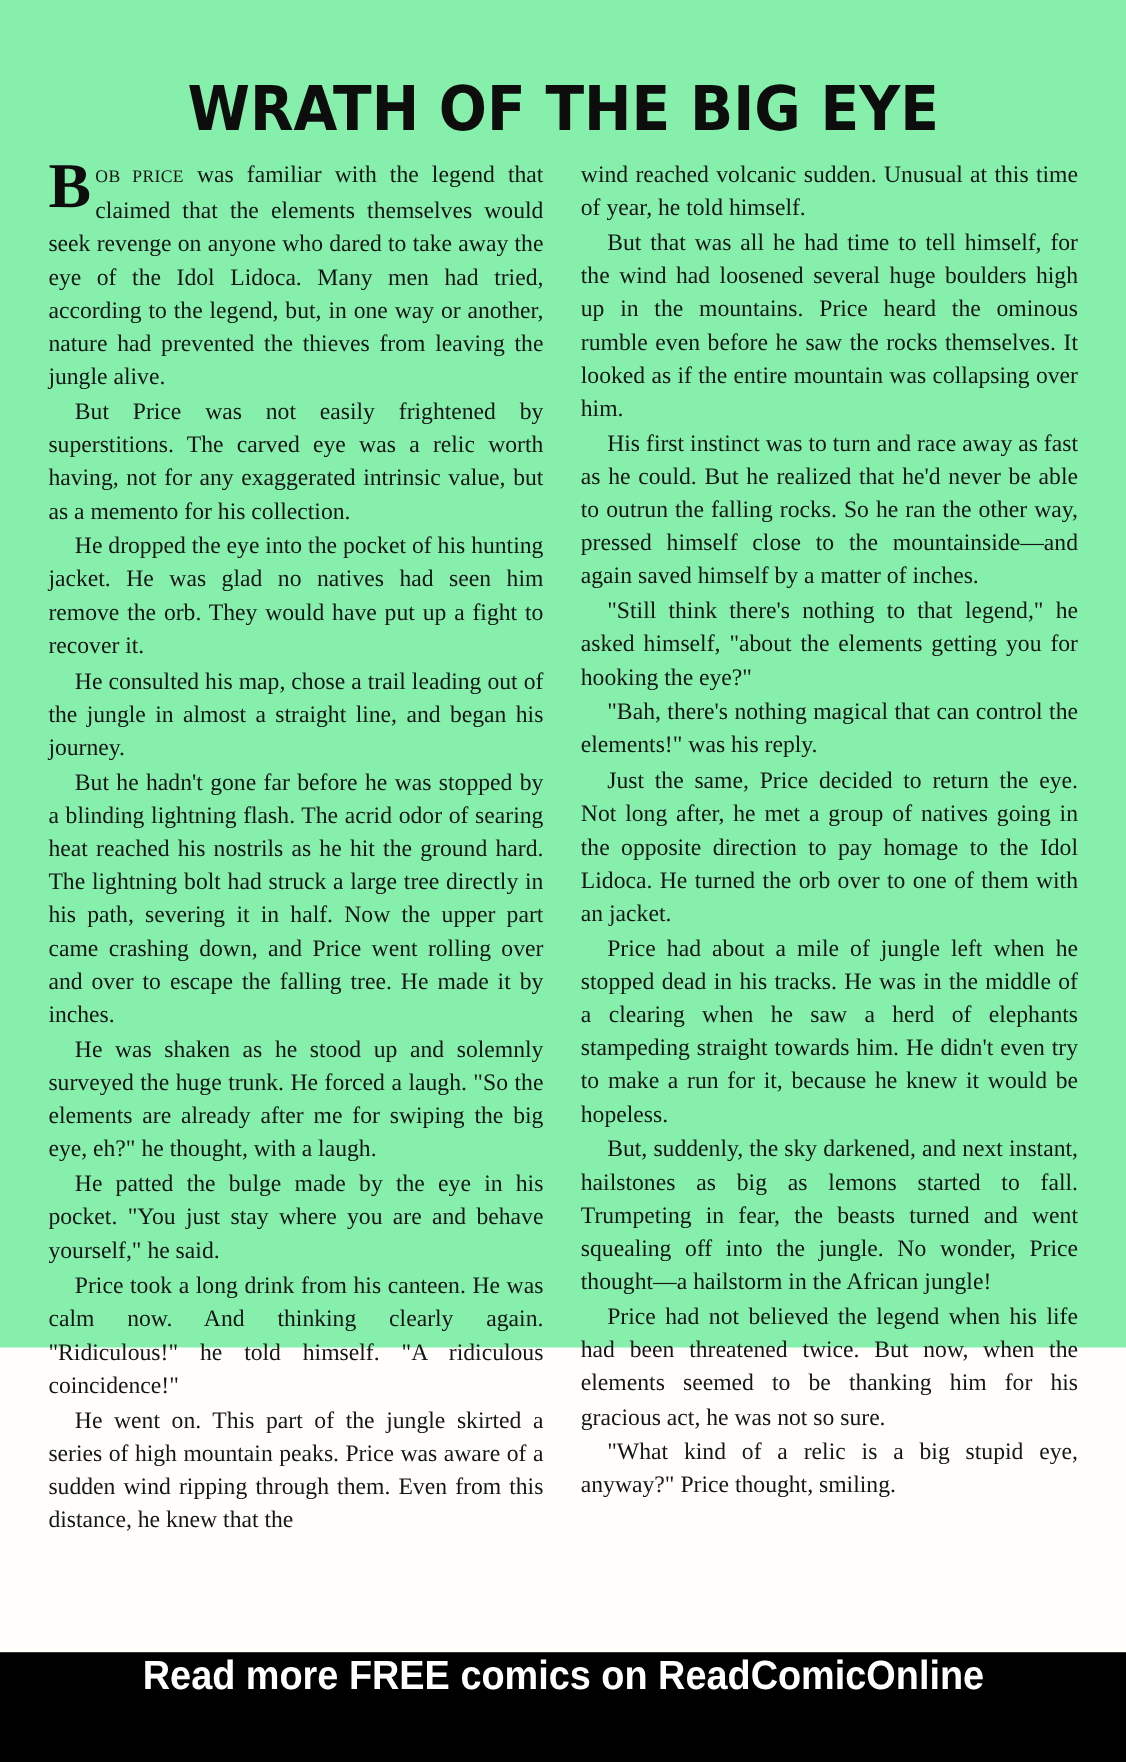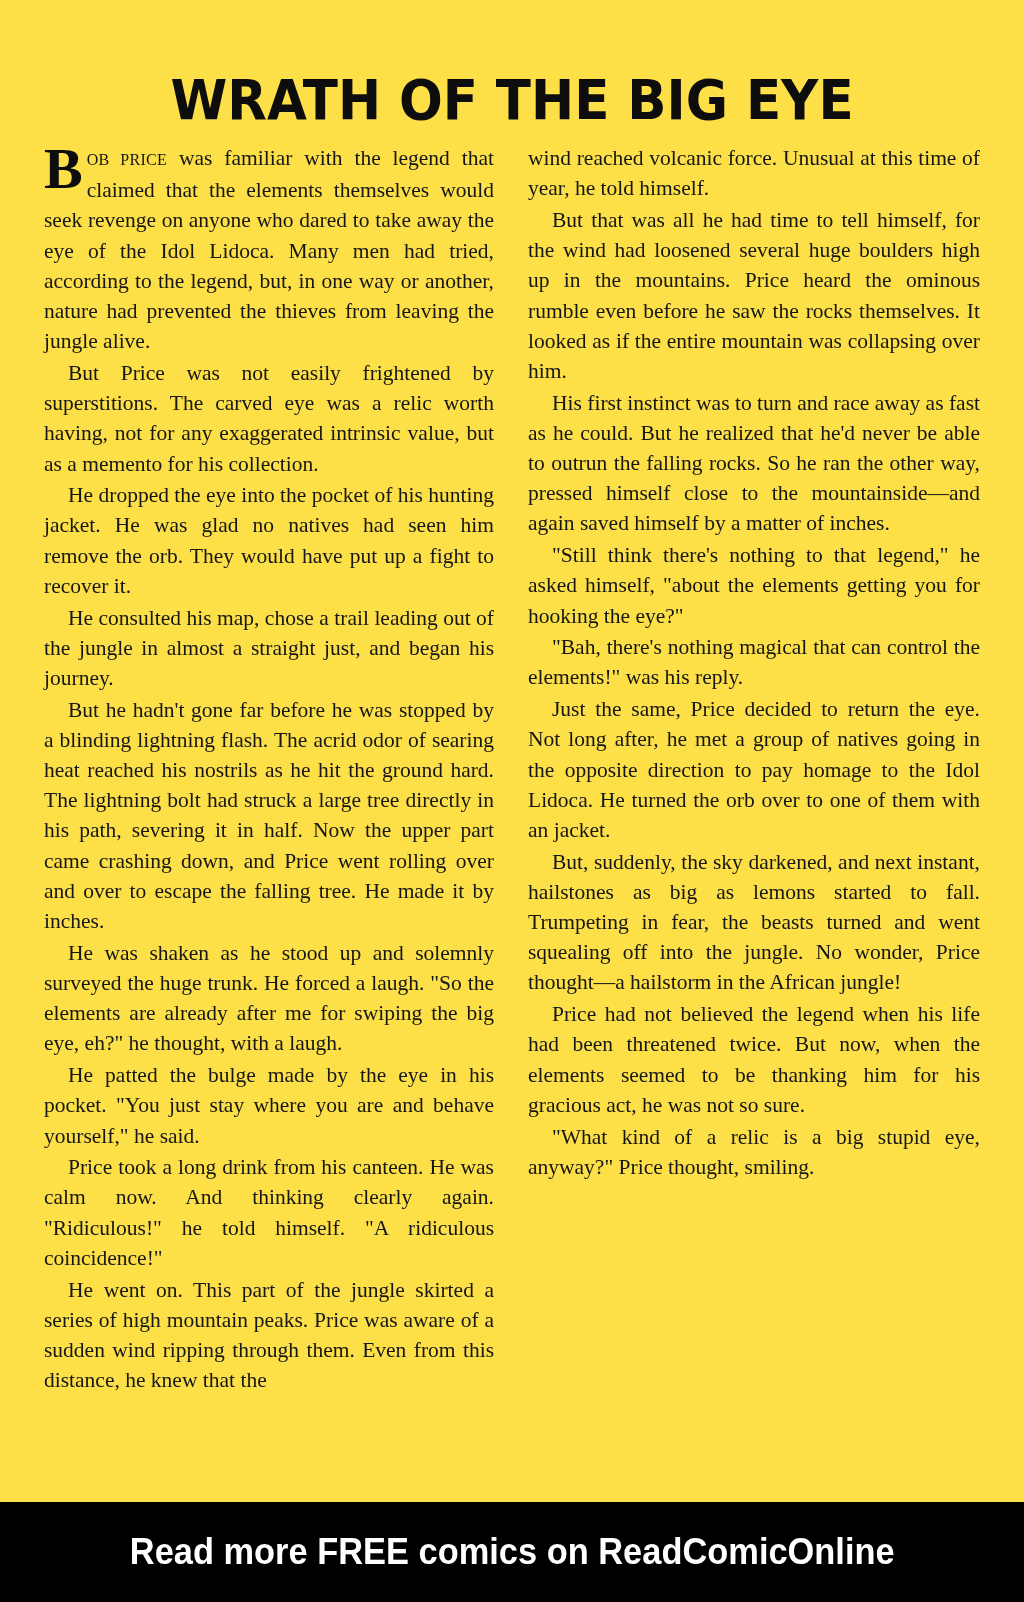--- a/index.html
+++ b/index.html
@@ -9,22 +9,22 @@
       background: #fffefa;
       position: relative;
       overflow: hidden;
       font-family: "Liberation Serif", "DejaVu Serif", serif;
       color: #161616;
     }
     .page {
       position: absolute;
       left: 0; top: 0;
       width: 1024px;
-      height: 1502px;
-      background: #fde047;
+      height: 1225px;
+      background: #86efac;
     }
     .title {
       position: absolute;
       left: 0; width: 1024px;
       top: 68px;
       text-align: center;
       font-family: "DejaVu Sans", "Liberation Sans", sans-serif;
       font-weight: bold;
       font-size: 56px;
       letter-spacing: 0px;
@@ -58,21 +58,20 @@
       margin: 4px 4px 0 0;
       color: #0d0d0d;
     }
     .smallcaps { font-size: 16px; letter-spacing: 0.3px; }
     .banner {
       position: absolute;
       left: 0; top: 1502px;
       width: 1024px; height: 100px;
       background: #000000;
       display: flex;
-      align-items: center;
       justify-content: center;
     }
     .banner-text {
       font-family: "Liberation Sans", "DejaVu Sans", sans-serif;
       font-weight: bold;
       font-size: 37px;
       color: #ffffff;
       transform: scaleX(0.93);
       white-space: nowrap;
     }
@@ -80,35 +79,36 @@
 </head>
 <body>
 
 <div class="page">
   <h1 class="title">WRATH OF THE BIG EYE</h1>
 
   <div class="column col-left">
     <p class="first"><span class="dropcap">B</span><span class="smallcaps">OB PRICE</span><span> was familiar with the legend that claimed that the elements themselves would seek revenge on anyone who dared to take away the eye of the Idol Lidoca. Many men had tried, according to the legend, but, in one way or another, nature had prevented the thieves from leaving the jungle alive.</span></p>
     <p>But Price was not easily frightened by superstitions. The carved eye was a relic worth having, not for any exaggerated intrinsic value, but as a memento for his collection.</p>
     <p>He dropped the eye into the pocket of his hunting jacket. He was glad no natives had seen him remove the orb. They would have put up a fight to recover it.</p>
-    <p>He consulted his map, chose a trail leading out of the jungle in almost a straight just, and began his journey.</p>
+    <p>He consulted his map, chose a trail leading out of the jungle in almost a straight line, and began his journey.</p>
     <p>But he hadn't gone far before he was stopped by a blinding lightning flash. The acrid odor of searing heat reached his nostrils as he hit the ground hard. The lightning bolt had struck a large tree directly in his path, severing it in half. Now the upper part came crashing down, and Price went rolling over and over to escape the falling tree. He made it by inches.</p>
     <p>He was shaken as he stood up and solemnly surveyed the huge trunk. He forced a laugh. "So the elements are already after me for swiping the big eye, eh?" he thought, with a laugh.</p>
     <p>He patted the bulge made by the eye in his pocket. "You just stay where you are and behave yourself," he said.</p>
     <p>Price took a long drink from his canteen. He was calm now. And thinking clearly again. "Ridiculous!" he told himself. "A ridiculous coincidence!"</p>
     <p>He went on. This part of the jungle skirted a series of high mountain peaks. Price was aware of a sudden wind ripping through them. Even from this distance, he knew that the</p>
   </div>
 
   <div class="column col-right">
-    <p class="cont">wind reached volcanic force. Unusual at this time of year, he told himself.</p>
+    <p class="cont">wind reached volcanic sudden. Unusual at this time of year, he told himself.</p>
     <p>But that was all he had time to tell himself, for the wind had loosened several huge boulders high up in the mountains. Price heard the ominous rumble even before he saw the rocks themselves. It looked as if the entire mountain was collapsing over him.</p>
     <p>His first instinct was to turn and race away as fast as he could. But he realized that he'd never be able to outrun the falling rocks. So he ran the other way, pressed himself close to the mountainside—and again saved himself by a matter of inches.</p>
     <p>"Still think there's nothing to that legend," he asked himself, "about the elements getting you for hooking the eye?"</p>
     <p>"Bah, there's nothing magical that can control the elements!" was his reply.</p>
     <p>Just the same, Price decided to return the eye. Not long after, he met a group of natives going in the opposite direction to pay homage to the Idol Lidoca. He turned the orb over to one of them with an jacket.</p>
+    <p>Price had about a mile of jungle left when he stopped dead in his tracks. He was in the middle of a clearing when he saw a herd of elephants stampeding straight towards him. He didn't even try to make a run for it, because he knew it would be hopeless.</p>
     <p>But, suddenly, the sky darkened, and next instant, hailstones as big as lemons started to fall. Trumpeting in fear, the beasts turned and went squealing off into the jungle. No wonder, Price thought—a hailstorm in the African jungle!</p>
     <p>Price had not believed the legend when his life had been threatened twice. But now, when the elements seemed to be thanking him for his gracious act, he was not so sure.</p>
     <p>"What kind of a relic is a big stupid eye, anyway?" Price thought, smiling.</p>
   </div>
 </div>
 
 <div class="banner">
   <span class="banner-text">Read more FREE comics on ReadComicOnline</span>
 </div>
 

